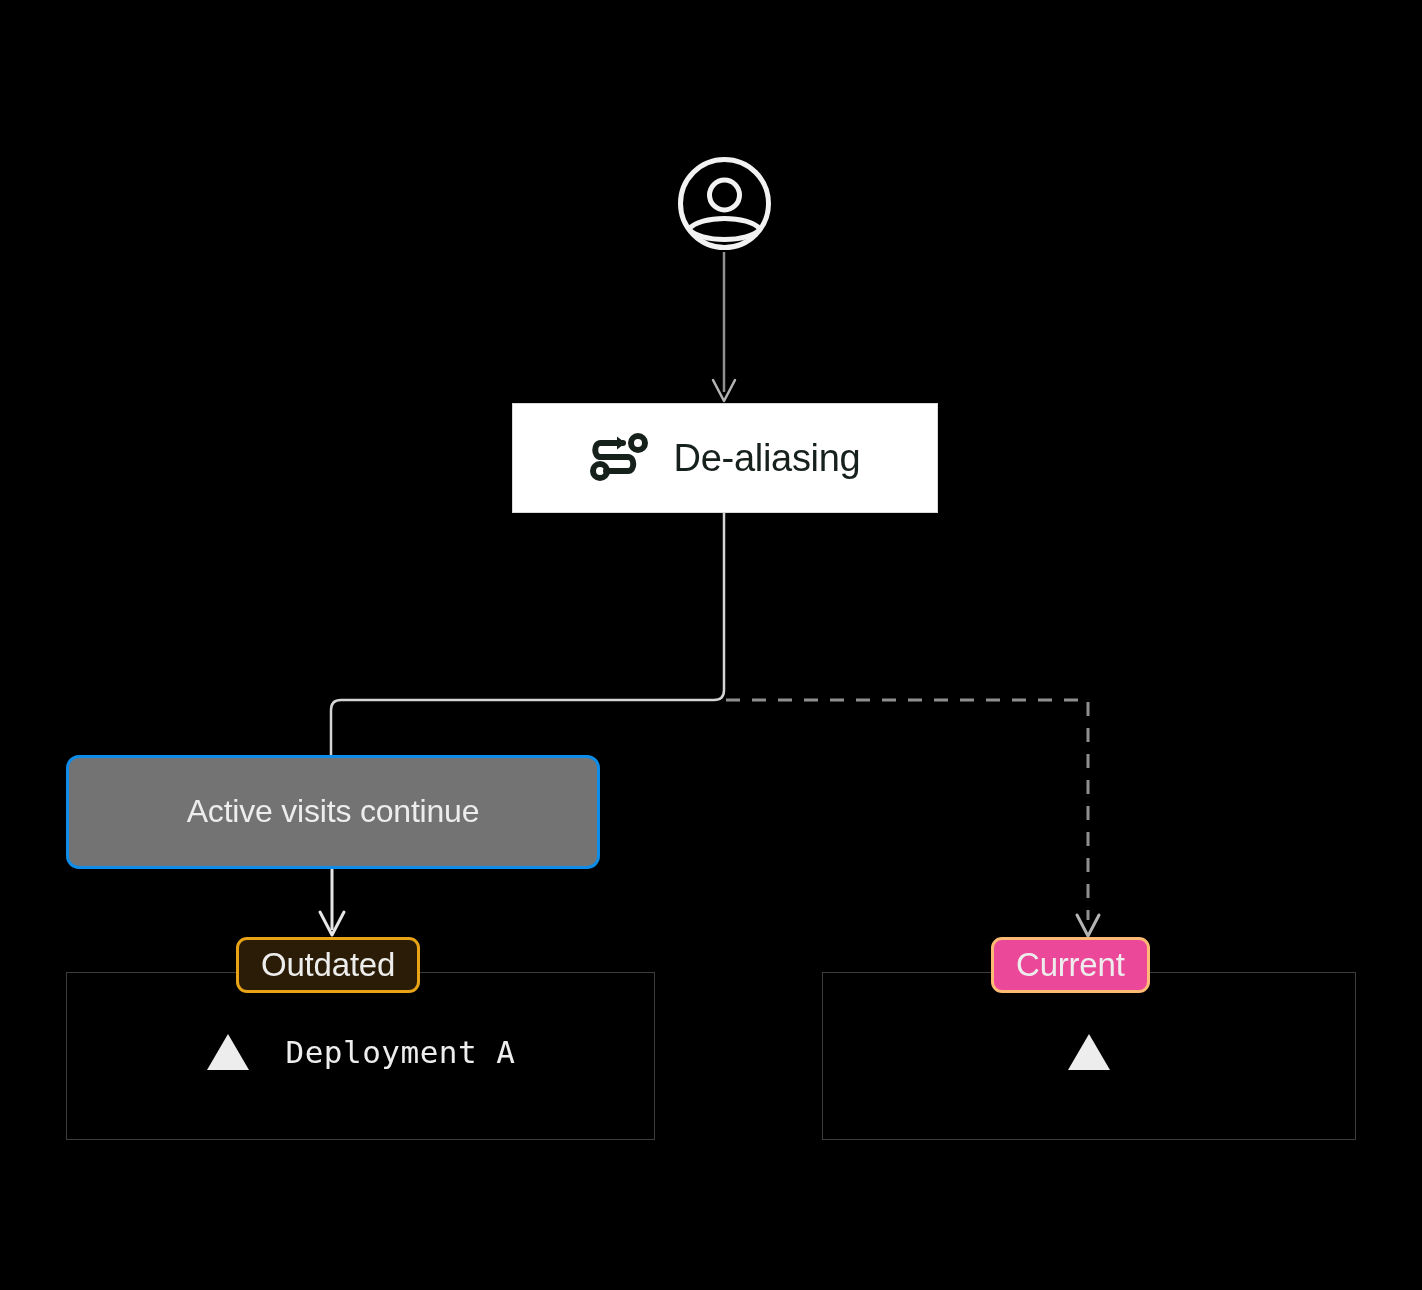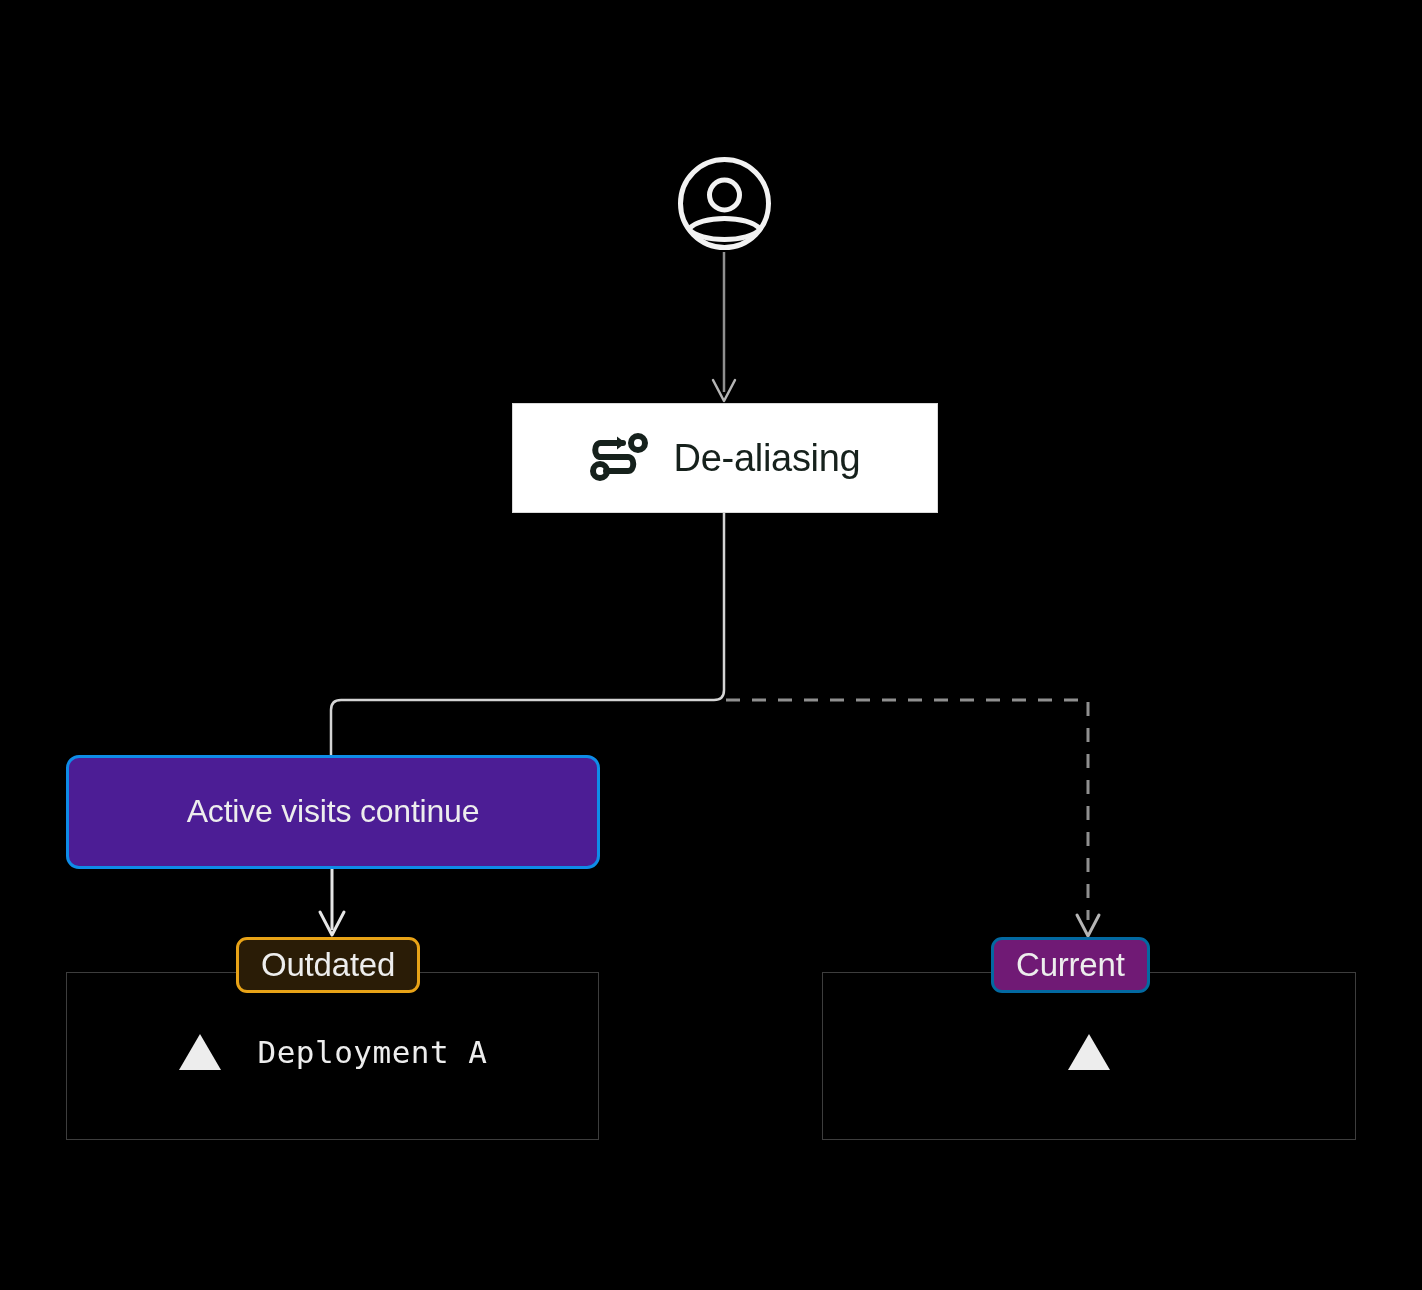--- a/index.html
+++ b/index.html
@@ -66,21 +66,21 @@
     white-space: nowrap;
   }
 
   
   .note-node {
     position: absolute;
     left: 66px;
     top: 755px;
     width: 534px;
     height: 114px;
-    background: #4c1d95;
+    background: #737373;
     border: 3px solid #0e8ce8;
     border-radius: 13px;
     box-sizing: border-box;
     display: flex;
     flex-direction: column;
     align-items: center;
     justify-content: center;
     color: #ededed;
     font-size: 32px;
     line-height: 1.35;
@@ -88,21 +88,21 @@
     letter-spacing: -0.2px;
   }
 
   
   .deploy-box {
     position: absolute;
     border: 1px solid #3d3d3d;
     background: #000000;
     box-sizing: border-box;
   }
-  .deploy-box.a { left: 66px;  top: 972px; width: 533px; height: 168px; }
+  .deploy-box.a { left: 66px;  top: 972px; width: 589px; height: 168px; }
   .deploy-box.b { left: 822px; top: 972px; width: 534px; height: 168px; }
 
   .deploy-row {
     position: absolute;
     top: 60px;
     left: 0;
     right: 0;
     display: flex;
     align-items: center;
     justify-content: center;
@@ -135,22 +135,22 @@
   .badge.outdated {
     left: 236px;
     top: 937px;
     background: #2a1c06;
     border: 3px solid #e8a317;
     color: #ededed;
   }
   .badge.current {
     left: 991px;
     top: 937px;
-    background: #701a75;
-    border: 3px solid #0369a1;
+    background: #ec4899;
+    border: 3px solid #fdba74;
     color: #ededed;
   }
 </style>
 </head>
 <body>
 
 <div id="stage">
 
   <svg id="edges" viewBox="0 0 1422 1290">
 

